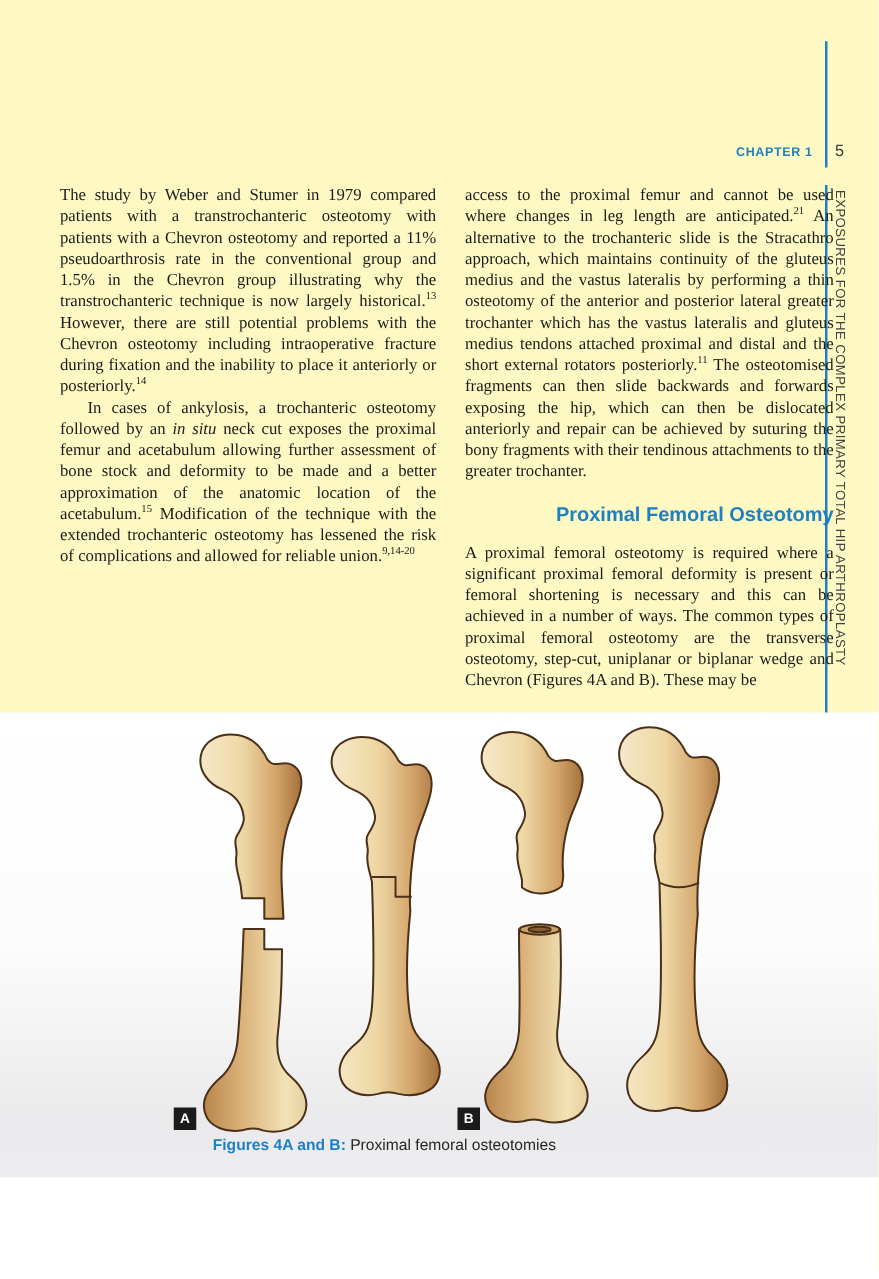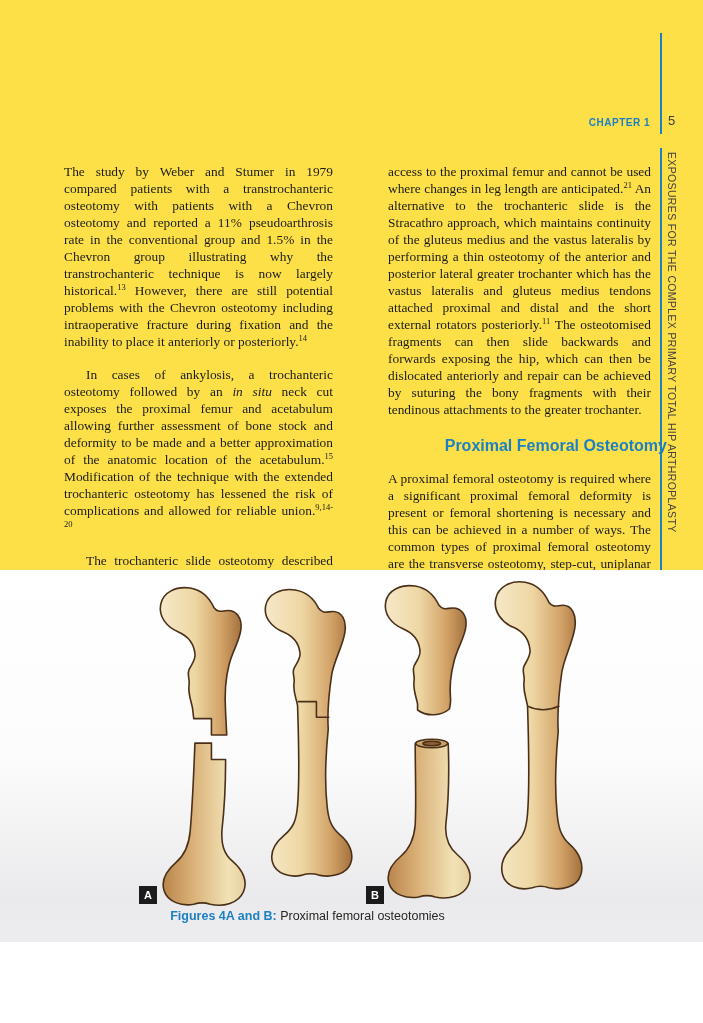--- a/index.html
+++ b/index.html
@@ -1,37 +1,37 @@
 <!DOCTYPE html>
 <html style="--blue: #1d80c4; --yellow: #f4b629;"><head>
 <meta charset="utf-8">
 <style>
   :root { --blue:#1d80c4; --yellow:#f4b629; }
   html,body{margin:0;padding:0;background:#ffffff;}
-  .page{position:relative;width:703px;height:1023px;background:#fde047;overflow:hidden;
+  .page{position:relative;width:703px;height:1023px;background:#fef9c3;overflow:hidden;
         font-family:"Liberation Serif",serif;}
 
   
   .chapter-label{position:absolute;top:117px;right:53px;font-family:"Liberation Sans",sans-serif;
         font-size:10px;font-weight:bold;letter-spacing:.5px;color:var(--blue);}
   .header-rule{position:absolute;left:660px;top:33px;width:2px;height:101px;background:var(--blue);}
   .page-number{position:absolute;top:113px;left:668px;font-family:"Liberation Sans",sans-serif;
         font-size:13px;color:#3d3d3f;}
 
   
   .side-strip{position:absolute;left:660px;top:148px;width:2px;height:758px;background:var(--blue);}
   .side-title{position:absolute;left:666px;top:152px;writing-mode:vertical-rl;text-orientation:mixed;
         font-family:"Liberation Sans",sans-serif;font-size:10.5px;letter-spacing:.35px;color:#414042;
         white-space:nowrap;}
 
   
   .col{position:absolute;top:147px;font-size:13.4px;line-height:17px;text-align:justify;color:#1b1b1b;}
   #leftcol{left:48px;width:301px;}
   #rightcol{left:372px;width:295px;}
-  .col p{margin:16px;}
+  .col p{margin:0;}
   .col p.ind{text-indent:22px;}
   sup{font-size:8.5px;line-height:0;vertical-align:super;}
   .section-heading{font-family:"Liberation Sans",sans-serif;font-weight:bold;font-size:16px;
         color:var(--blue);margin:19px 0 12px 0;text-align:right;}
 
   
   .figure-area{position:absolute;left:0;top:570px;width:703px;height:372px;
         background:linear-gradient(180deg,#ffffff 0%,#fcfcfc 50%,#eaeaec 88%,#ededef 100%);}
   .figure-area svg path, .figure-area svg ellipse{vector-effect:non-scaling-stroke;}
   .fig-label{position:absolute;width:18px;height:18px;background:#1b1b1b;color:#fff;
@@ -54,21 +54,20 @@
   <div class="chapter-label">CHAPTER 1</div>
   <div class="header-rule"></div>
   <div class="page-number">5</div>
 
   <div class="side-strip"></div>
   <div class="side-title">EXPOSURES FOR THE COMPLEX PRIMARY TOTAL HIP ARTHROPLASTY</div>
 
   <div class="col" id="leftcol">
     <p>The study by Weber and Stumer in 1979 compared patients with a transtrochanteric osteotomy with patients with a Chevron osteotomy and reported a 11% pseudoarthrosis rate in the conventional group and 1.5% in the Chevron group illustrating why the transtrochanteric technique is now largely historical.<sup>13</sup> However, there are still potential problems with the Chevron osteotomy including intraoperative fracture during fixation and the inability to place it anteriorly or posteriorly.<sup>14</sup></p>
     <p class="ind">In cases of ankylosis, a trochanteric osteotomy followed by an <i>in situ</i> neck cut exposes the proximal femur and acetabulum allowing further assessment of bone stock and deformity to be made and a better approximation of the anatomic location of the acetabulum.<sup>15</sup> Modification of the technique with the extended trochanteric osteotomy has lessened the risk of complications and allowed for reliable union.<sup>9,14-20</sup></p>
-    <p class="ind">The trochanteric slide osteotomy described by English in 1971 solves the problem of proximal migration of the trochanter by osteotomizing the origin of the vastus lateralis muscle along with the osteotomy but this does not significantly increase</p>
   </div>
 
   <div class="col" id="rightcol">
     <p>access to the proximal femur and cannot be used where changes in leg length are anticipated.<sup>21</sup> An alternative to the trochanteric slide is the Stracathro approach, which maintains continuity of the gluteus medius and the vastus lateralis by performing a thin osteotomy of the anterior and posterior lateral greater trochanter which has the vastus lateralis and gluteus medius tendons attached proximal and distal and the short external rotators posteriorly.<sup>11</sup> The osteotomised fragments can then slide backwards and forwards exposing the hip, which can then be dislocated anteriorly and repair can be achieved by suturing the bony fragments with their tendinous attachments to the greater trochanter.</p>
     <h2 class="section-heading">Proximal Femoral Osteotomy</h2>
     <p>A proximal femoral osteotomy is required where a significant proximal femoral deformity is present or femoral shortening is necessary and this can be achieved in a number of ways. The common types of proximal femoral osteotomy are the transverse osteotomy, step-cut, uniplanar or biplanar wedge and Chevron (Figures 4A and B). These may be</p>
   </div>
 
   <div class="figure-area">
     <svg width="703" height="372" viewBox="0 0 703 372">

